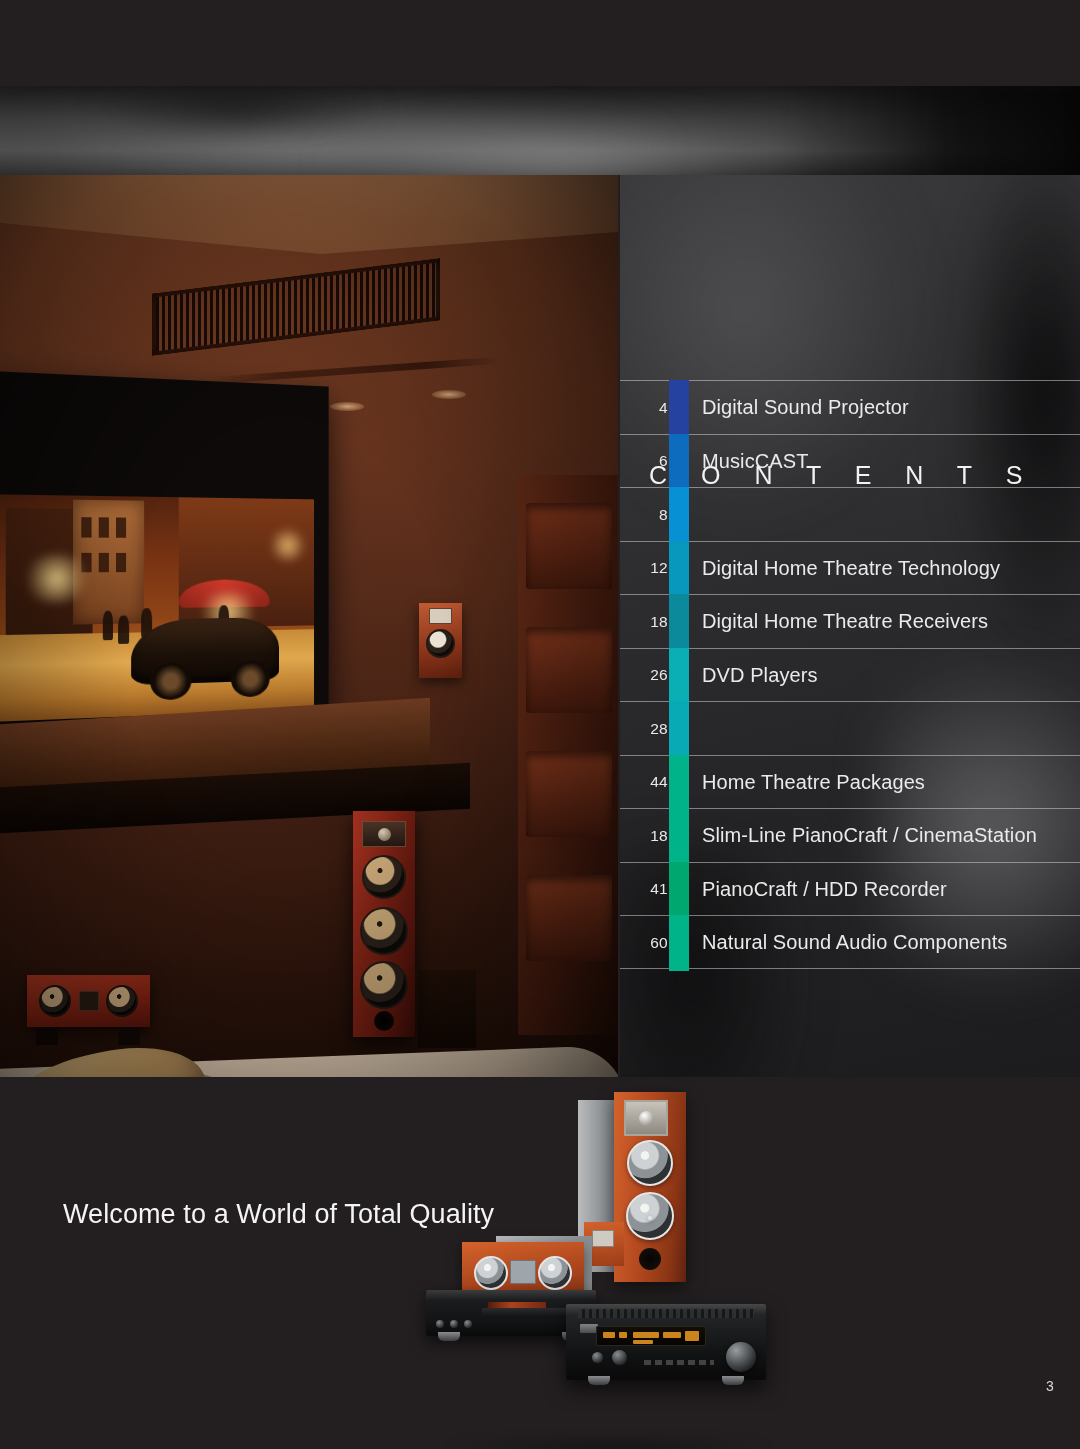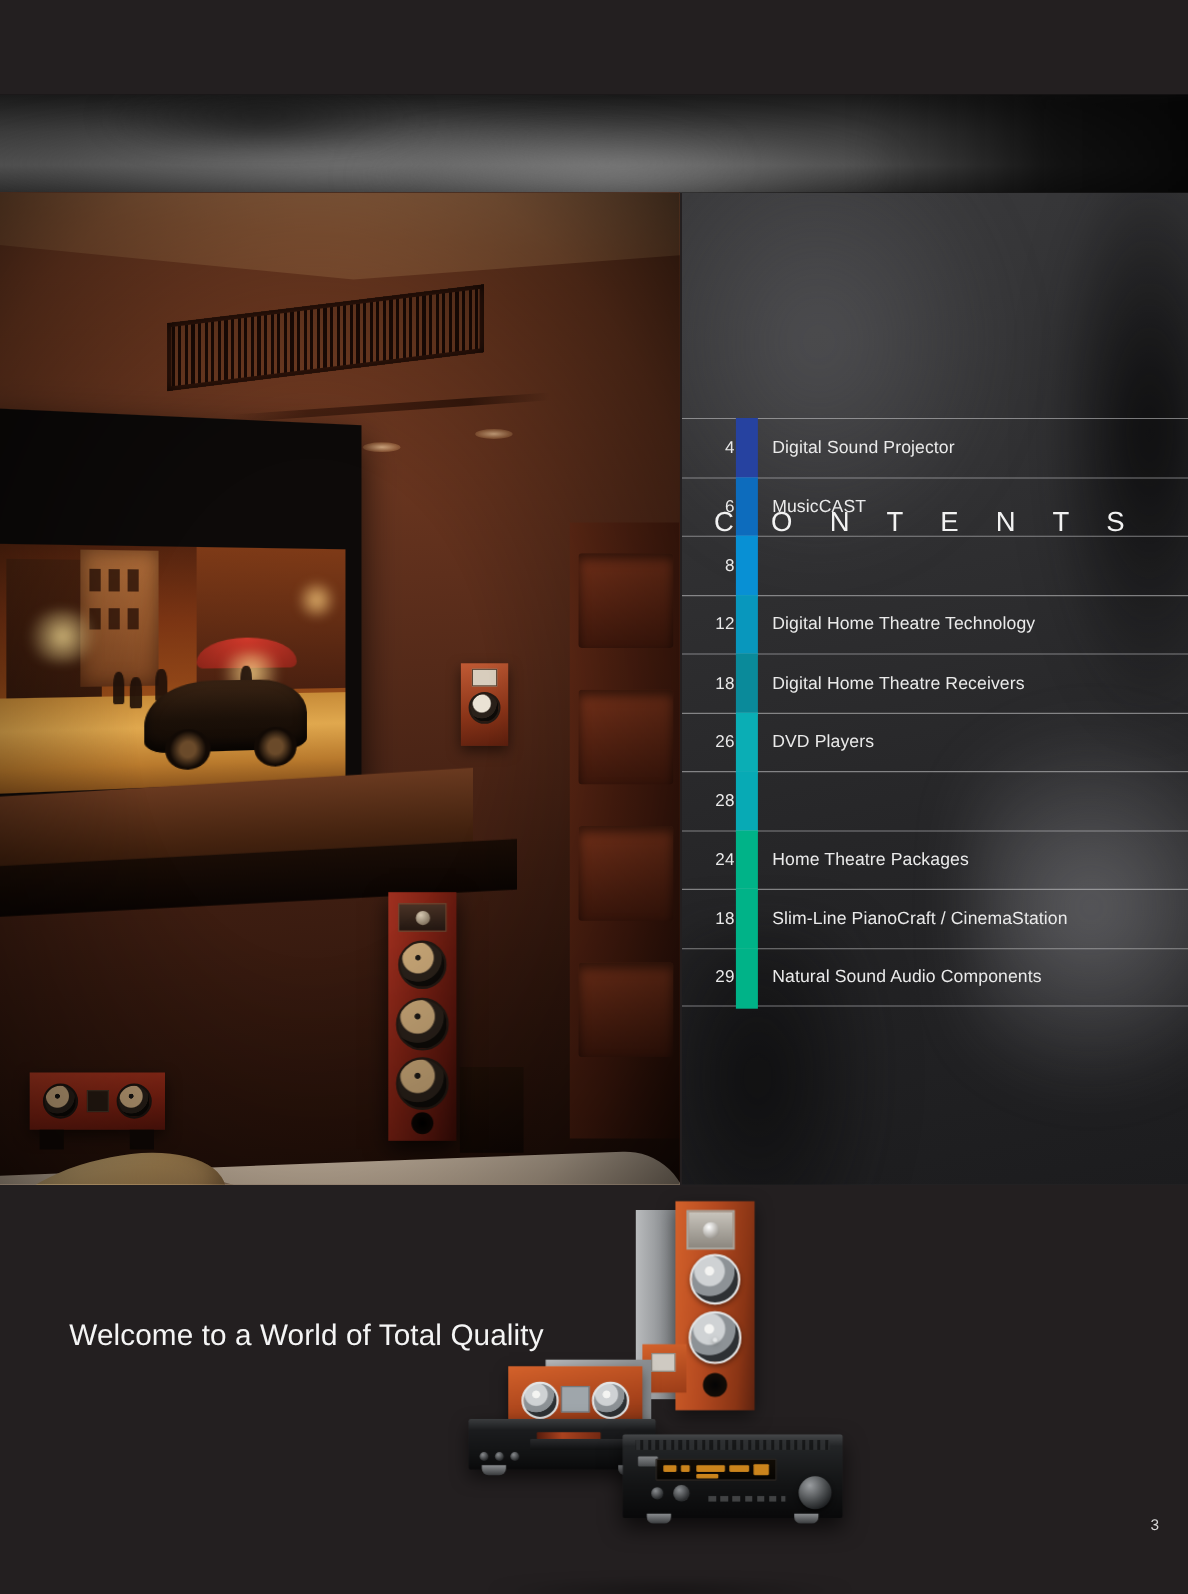--- a/index.html
+++ b/index.html
@@ -158,21 +158,21 @@
     font-size:25px; letter-spacing:13.5px; color:#f2f2f2; font-weight:400; white-space:nowrap; }
 
   .toc { position:absolute; left:0; top:205px; width:460px; }
   .toc-row { position:relative; height:53.5px; border-top:1px solid rgba(205,205,208,.55); }
   .toc-row:last-child { border-bottom:1px solid rgba(205,205,208,.55); }
   .toc-num { position:absolute; left:10px; top:0; width:38px; height:53.5px;
     display:flex; align-items:center; justify-content:flex-end;
     font-size:15.5px; color:#e9e9e9; letter-spacing:.3px; }
   .toc-bar { position:absolute; left:49px; top:-1px; width:20px; height:55.5px; }
   .toc-label { position:absolute; left:82px; top:0; height:53.5px;
-    display:flex; align-items:center; font-size:16px; color:#eaeaea;
+    display:flex; align-items:center; font-size:20px; color:#eaeaea;
     letter-spacing:.1px; white-space:nowrap; }
 
   
   .tagline { position:absolute; left:63px; top:1199px;
     font-size:27px; color:#f4f4f4; font-weight:400; letter-spacing:.1px; white-space:nowrap; }
   .pageno { position:absolute; left:1046px; top:1378px; font-size:14px; color:#d8d8d8; }
 
   
   .products { position:absolute; left:424px; top:1086px; width:400px; height:290px; }
   .pr-tower { position:absolute; left:190px; top:6px; width:72px; height:190px;
@@ -370,31 +370,36 @@
         <div class="toc-row">
           <div class="toc-num">26</div>
           <div class="toc-bar" style="background: rgb(10, 174, 181);"></div>
           <div class="toc-label">DVD Players</div>
         </div>
         <div class="toc-row">
           <div class="toc-num">28</div>
           <div class="toc-bar" style="background: rgb(7, 170, 181);"></div>
         </div>
         <div class="toc-row">
-          <div class="toc-num">24</div>
+          <div class="toc-num">44</div>
           <div class="toc-bar" style="background: rgb(0, 179, 136);"></div>
           <div class="toc-label">Home Theatre Packages</div>
         </div>
         <div class="toc-row">
           <div class="toc-num">18</div>
           <div class="toc-bar" style="background: rgb(0, 179, 136);"></div>
           <div class="toc-label">Slim-Line PianoCraft / CinemaStation</div>
         </div>
         <div class="toc-row">
-          <div class="toc-num">29</div>
+          <div class="toc-num">41</div>
+          <div class="toc-bar" style="background: rgb(0, 168, 112);"></div>
+          <div class="toc-label">PianoCraft / HDD Recorder</div>
+        </div>
+        <div class="toc-row">
+          <div class="toc-num">60</div>
           <div class="toc-bar" style="background: rgb(0, 179, 136);"></div>
           <div class="toc-label">Natural Sound Audio Components</div>
         </div>
       </div>
   </div>
 
   <div class="tagline">Welcome to a World of Total Quality</div>
 
   <div class="products">
     <div class="pr-tower-side"></div>

